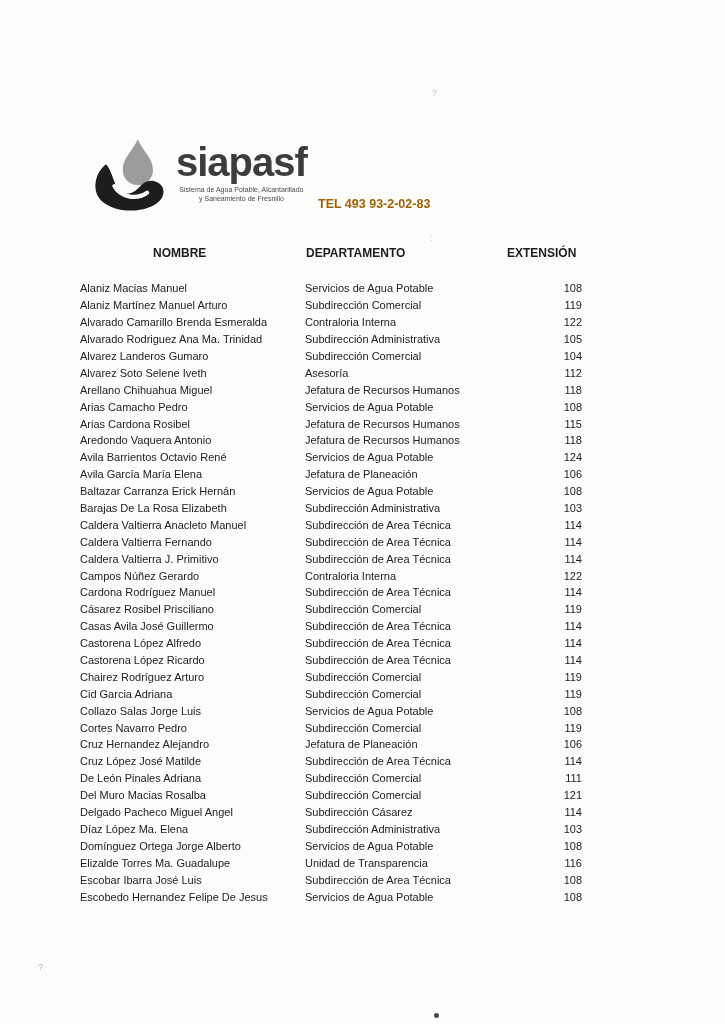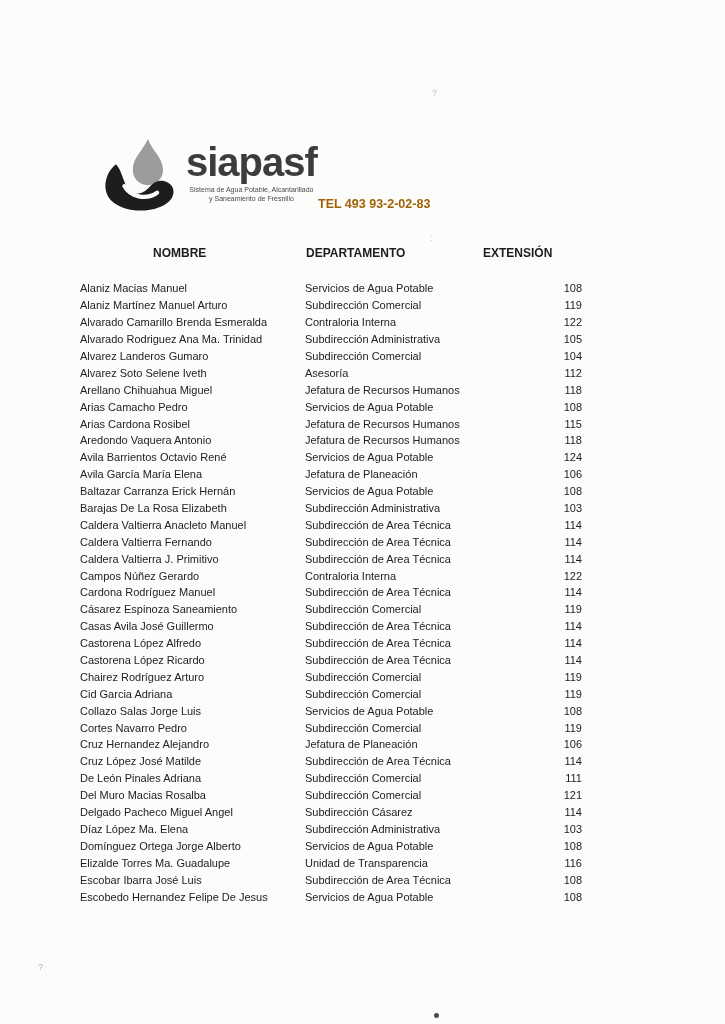--- a/index.html
+++ b/index.html
@@ -8,21 +8,21 @@
     width:725px;height:1024px;
     margin:0 auto;
     background:#fcfcfa;
     font-family:"Liberation Sans", sans-serif;
     color:#1f1f1f;
     overflow:hidden;
     box-shadow:0 0 6px rgba(0,0,0,.25);
   }
   
   .logo{
-    position:absolute;left:100px;top:128px;
+    position:absolute;left:90px;top:128px;
     display:flex;align-items:flex-start;
   }
   .logo-mark{width:84px;height:96px;flex:0 0 auto;}
   .logo-textblock{margin-left:2px;margin-top:14px;}
   .brand{
     font-size:40px;font-weight:bold;color:#3c3c3c;
     letter-spacing:-1px;line-height:1;
   }
   .tagline{
     margin-top:4px;text-align:center;
@@ -33,21 +33,21 @@
     position:absolute;left:318px;top:197px;
     font-size:12.5px;font-weight:bold;color:#a16207;
   }
   
   .thead span{
     position:absolute;top:246px;
     font-size:12px;font-weight:bold;color:#1c1c1c;
   }
   .th-nombre{left:153px;}
   .th-departamento{left:306px;}
-  .th-extension{left:483px;}
+  .th-extension{left:507px;}
   
   .rows{
     position:absolute;left:80px;top:280px;width:506px;
   }
   .row{
     display:flex;align-items:center;height:16.9px;
     font-size:11px;color:#222;white-space:nowrap;
   }
   .col-name{flex:0 0 225px;overflow:hidden;}
   .col-dept{flex:0 0 176px;overflow:hidden;}
@@ -180,21 +180,21 @@
         <div class="col-name">Campos Núñez Gerardo</div>
         <div class="col-dept">Contraloria Interna</div>
         <div class="col-ext">122</div>
       </div>
       <div class="row">
         <div class="col-name">Cardona Rodríguez Manuel</div>
         <div class="col-dept">Subdirección de Area Técnica</div>
         <div class="col-ext">114</div>
       </div>
       <div class="row">
-        <div class="col-name">Cásarez Espinoza Saneamiento</div>
+        <div class="col-name">Cásarez Rosibel Prisciliano</div>
         <div class="col-dept">Subdirección Comercial</div>
         <div class="col-ext">119</div>
       </div>
       <div class="row">
         <div class="col-name">Casas Avila José Guillermo</div>
         <div class="col-dept">Subdirección de Area Técnica</div>
         <div class="col-ext">114</div>
       </div>
       <div class="row">
         <div class="col-name">Castorena López Alfredo</div>

